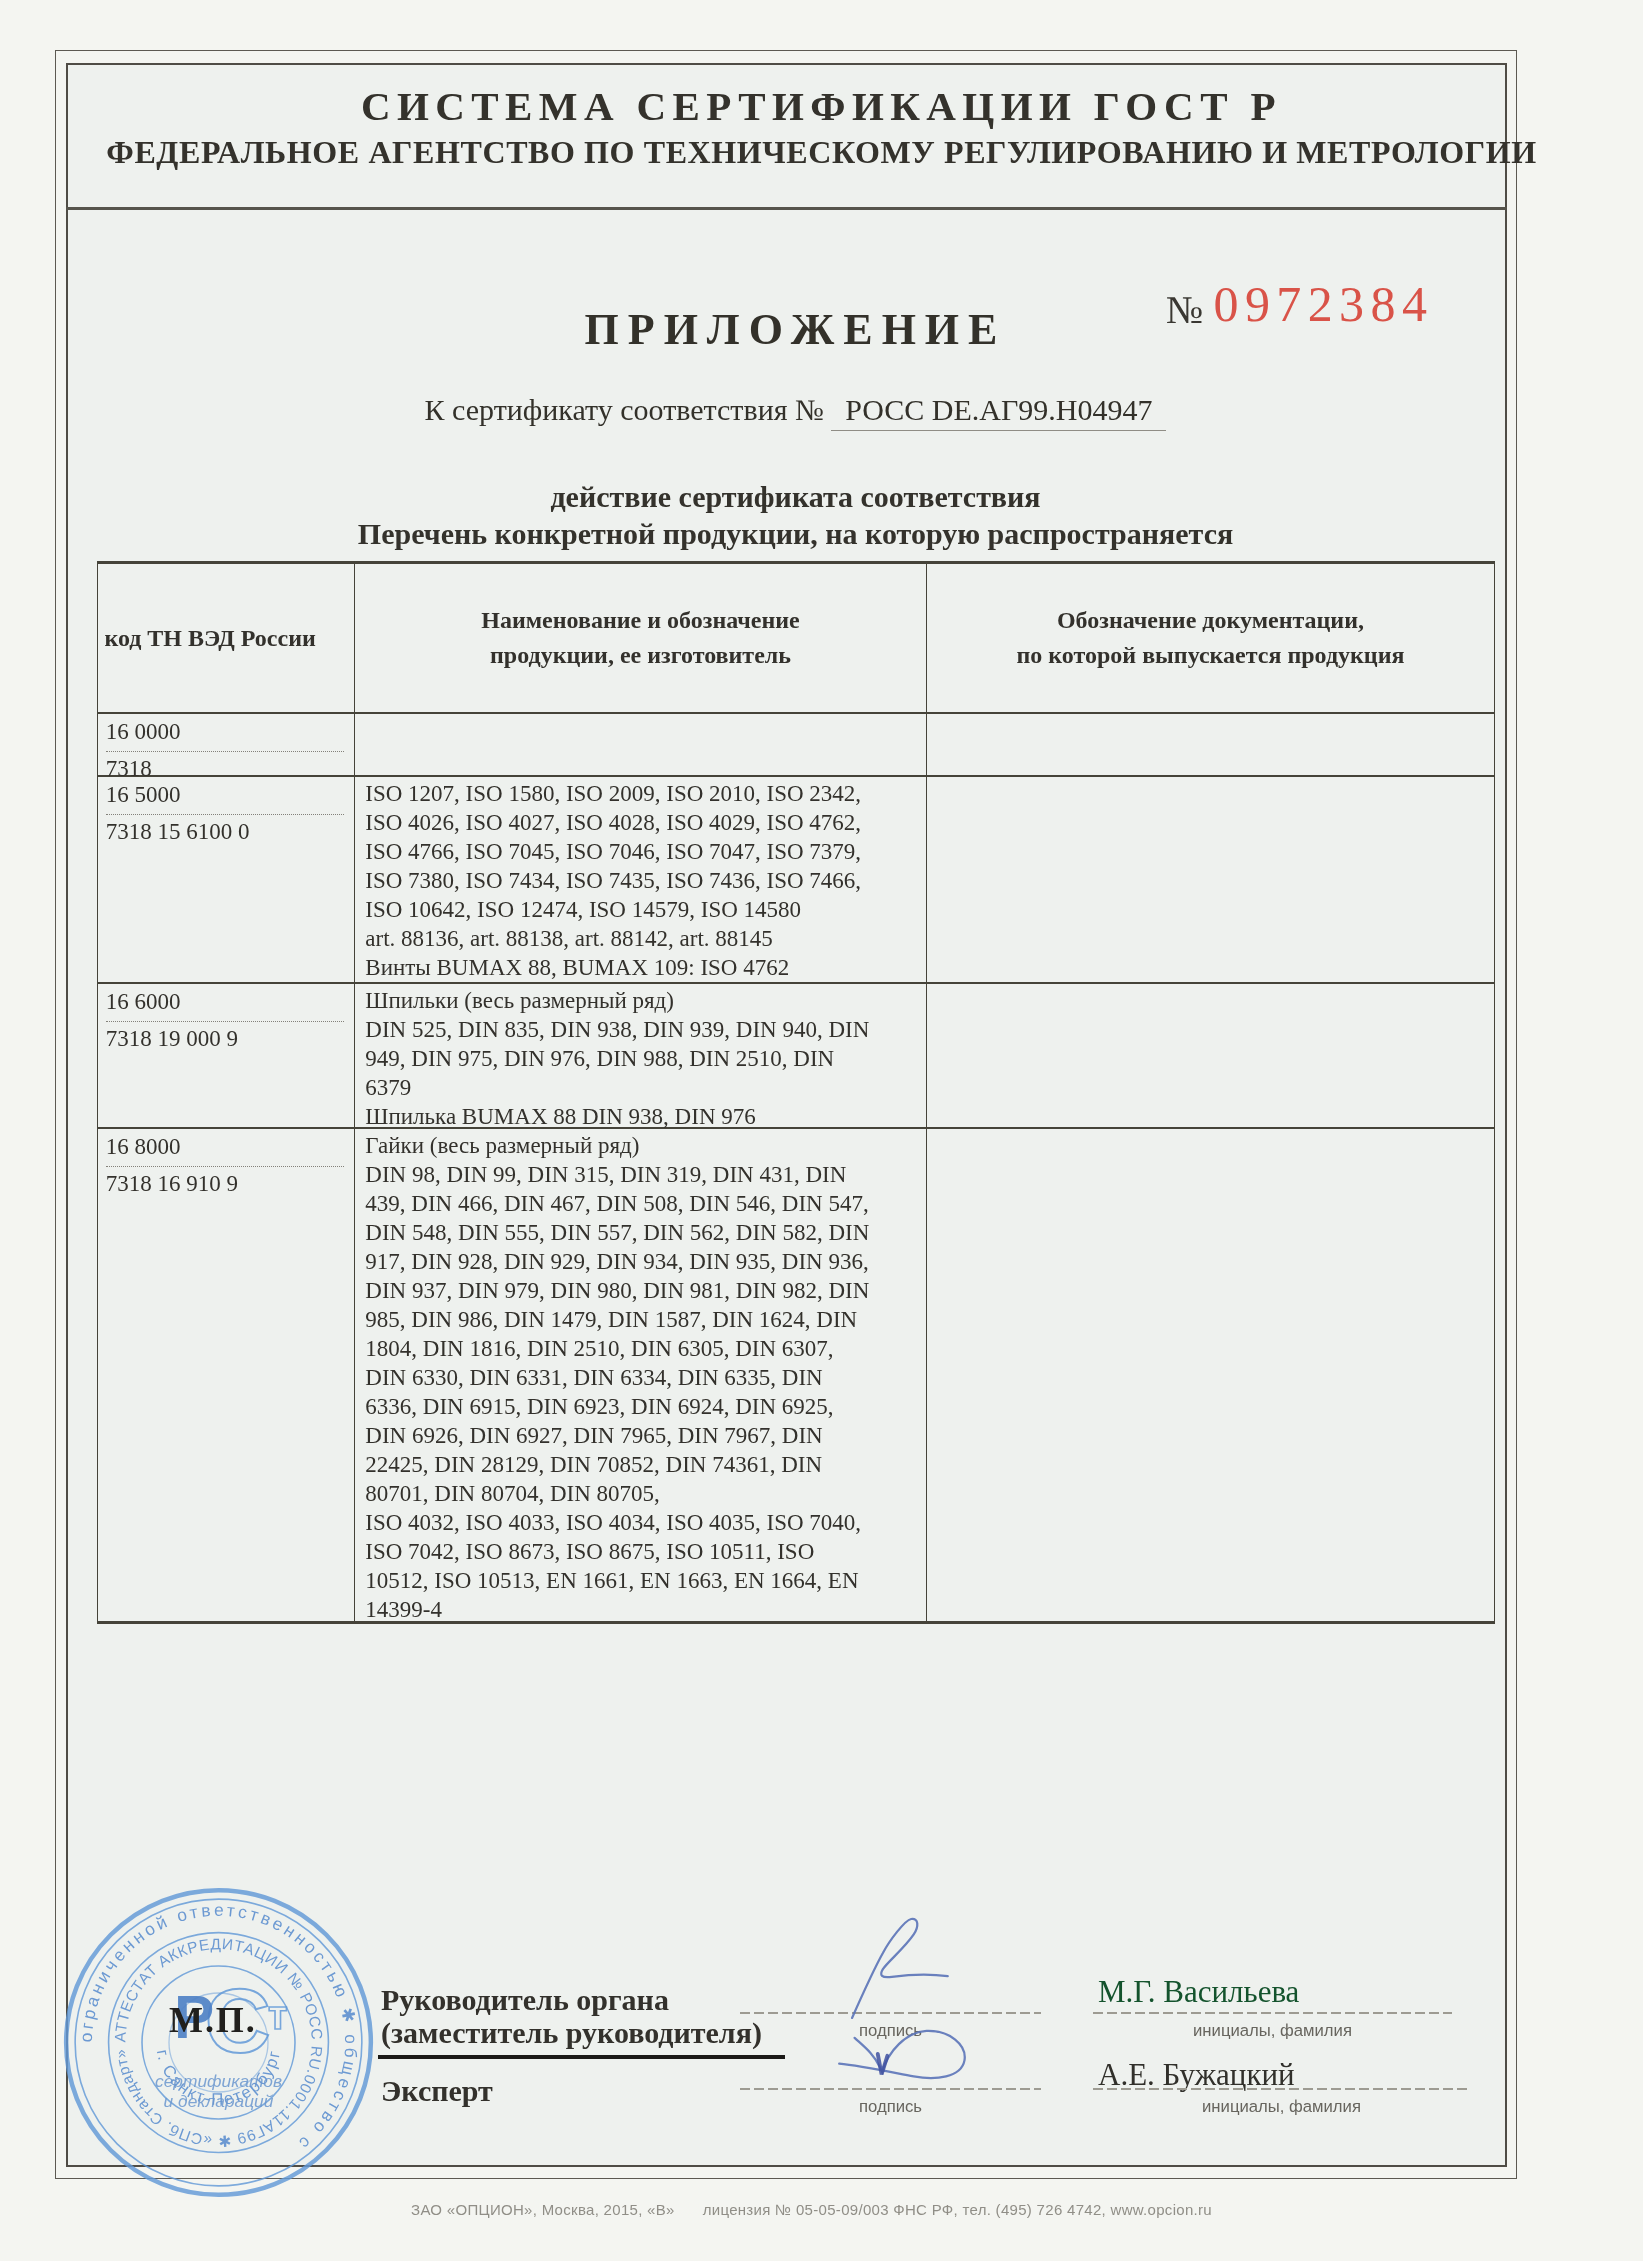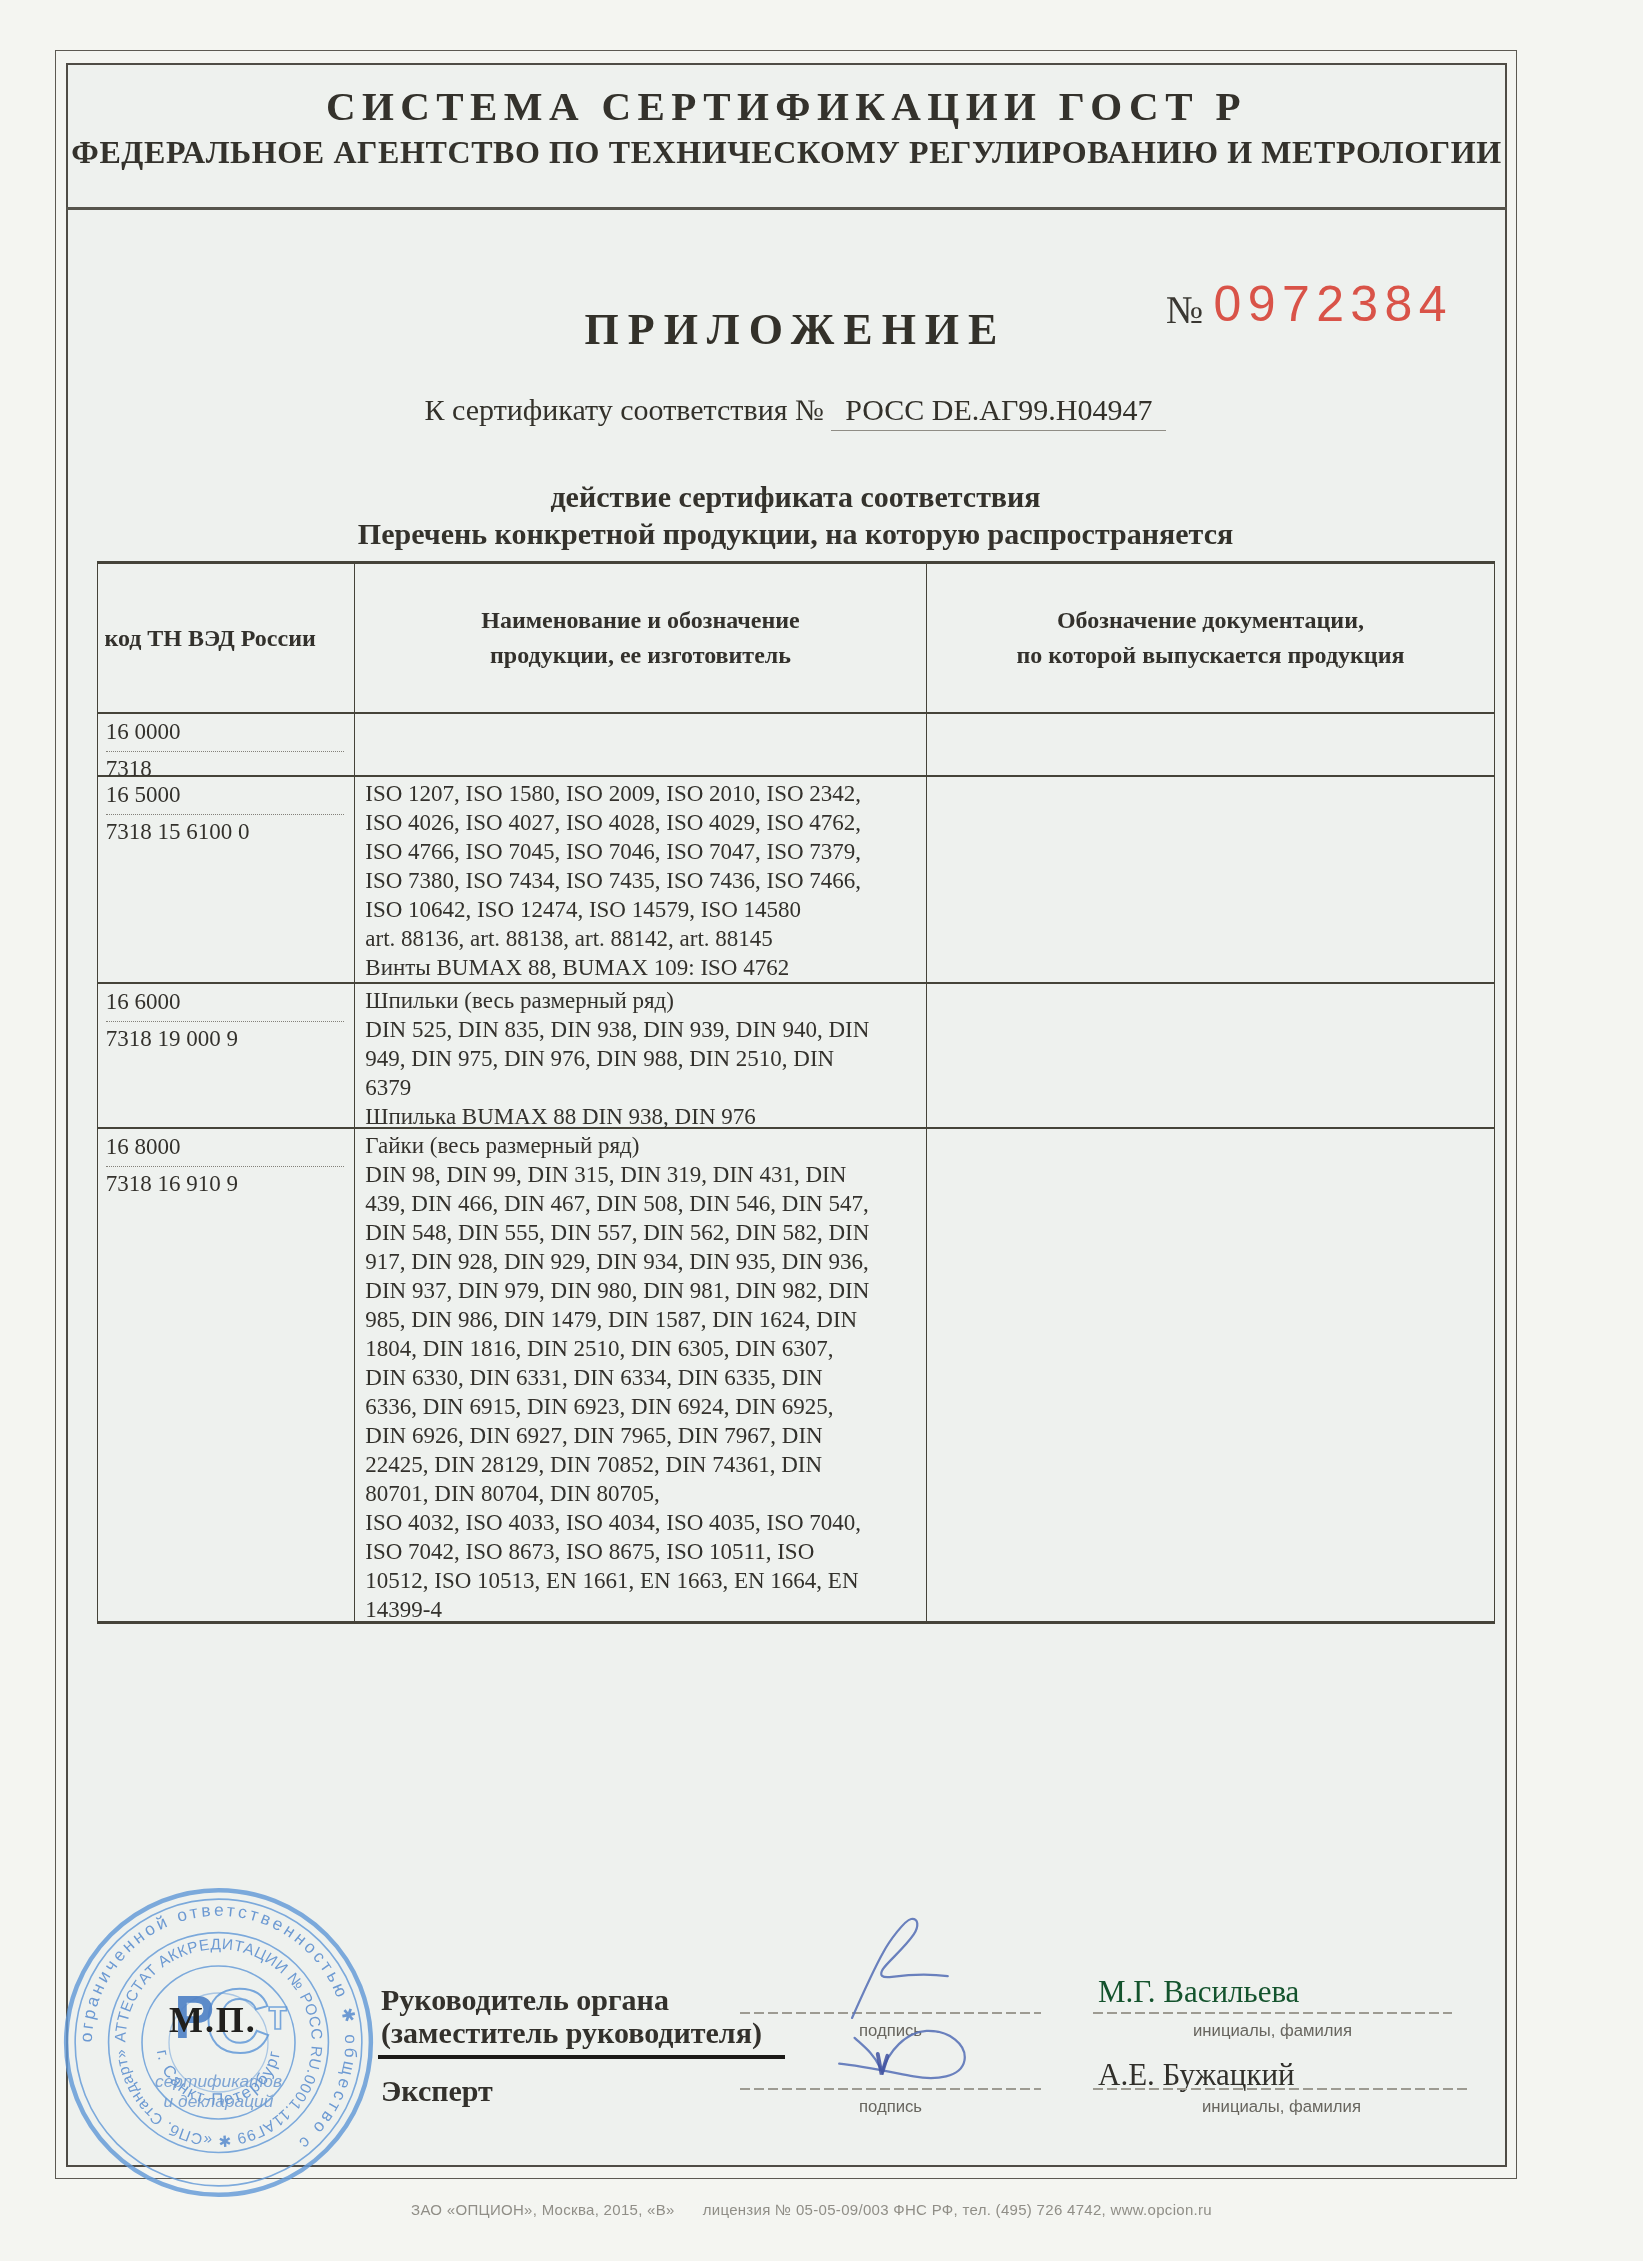--- a/index.html
+++ b/index.html
@@ -11,28 +11,28 @@
     color:#33312c;
     overflow:hidden;
   }
   
   .frame-outer{position:absolute;left:55px;top:50px;width:1462px;height:2129px;
     border:1.9px solid #5c5952;box-sizing:border-box;z-index:1;}
   .frame-inner{position:absolute;left:66px;top:63px;width:1441px;height:2104px;
     border:2.6px solid #4f4c45;box-sizing:border-box;background:#eef1ee;z-index:0;}
   .content{position:absolute;inset:0;z-index:2;}
   
-  .hdr{position:absolute;left:66px;top:82px;width:1441px;text-align:center;}
+  .hdr{position:absolute;left:66px;top:82px;width:1441px;text-align:center;padding-left:35px;}
   .hdr-system{font-size:41px;font-weight:700;letter-spacing:6.4px;color:#34322c;}
   .hdr-agency{margin-top:4px;font-size:32px;font-weight:700;letter-spacing:0.6px;color:#34322c;}
   .hdr-rule{position:absolute;left:66px;top:207px;width:1441px;height:2.6px;background:#56544c;}
   
   .doc-no{position:absolute;left:1166px;top:279px;display:flex;align-items:flex-start;gap:10.3px;}
   .doc-no .sign{font-size:39px;color:#3a3832;margin-top:7.7px;}
-  .doc-no .digits{font-family:Liberation Sans, sans-serif;font-size:50px;line-height:1;
+  .doc-no .digits{font-family:Liberation Serif, serif;font-size:50px;line-height:1;
     color:#d95348;letter-spacing:6.4px;}
   .title{position:absolute;left:97px;top:304px;width:1397px;text-align:center;
     font-size:44px;font-weight:700;letter-spacing:9px;color:#33312a;}
   .cert-line{position:absolute;left:97px;top:393px;width:1397px;text-align:center;
     font-size:30px;color:#33312a;}
   .cert-line .val{border-bottom:1.3px solid #8f8d85;padding:0 14px 3.9px 14px;}
   .subtitle{position:absolute;left:97px;top:478px;width:1397px;text-align:center;
     font-size:30px;font-weight:700;line-height:37px;color:#34322c;}
   
   .tbl{position:absolute;left:97px;top:561px;width:1398px;box-sizing:border-box;

